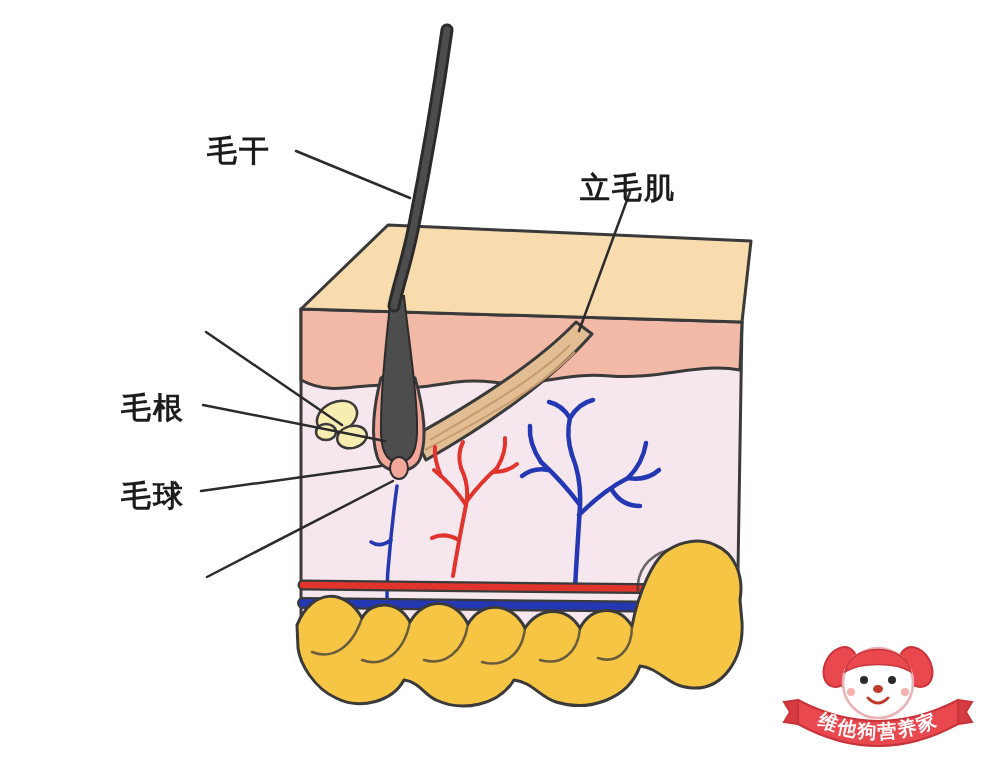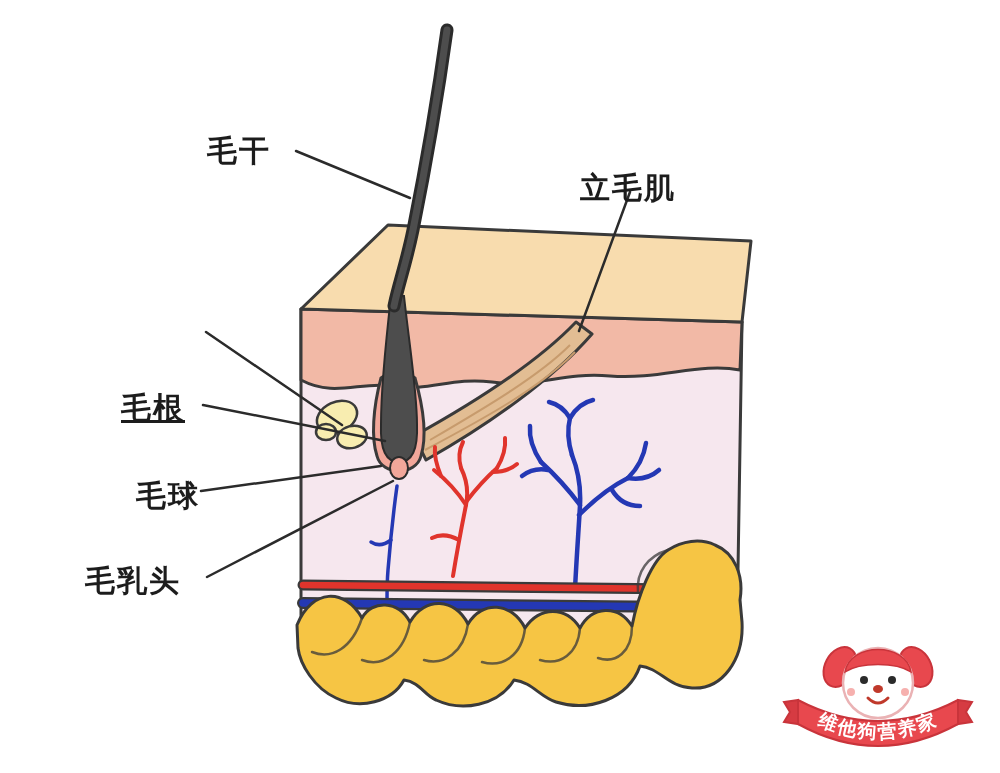--- a/index.html
+++ b/index.html
@@ -172,19 +172,18 @@
         <textPath href="#banner-text-path" startOffset="50%" text-anchor="middle">维他狗营养家</textPath>
       </text>
     </g>
   </svg>
 
   <div class="anat-label" style="left:207px;top:131px;text-align:right;">毛干</div>
 
   <div class="anat-label" style="left:580px;top:154px;margin-top:14px;">立毛肌</div>
 
 
-  <div class="anat-label" style="left:121px;top:388px;text-decoration:underline;">毛根</div>
+  <div class="anat-label" style="left:121px;top:388px;">毛根</div>
 
-  <div class="anat-label" style="left:136px;top:476px;">毛球</div>
+  <div class="anat-label" style="left:121px;top:476px;">毛球</div>
 
-  <div class="anat-label" style="left:85px;top:561px;">毛乳头</div>
 
 </div>
 
 </body></html>

